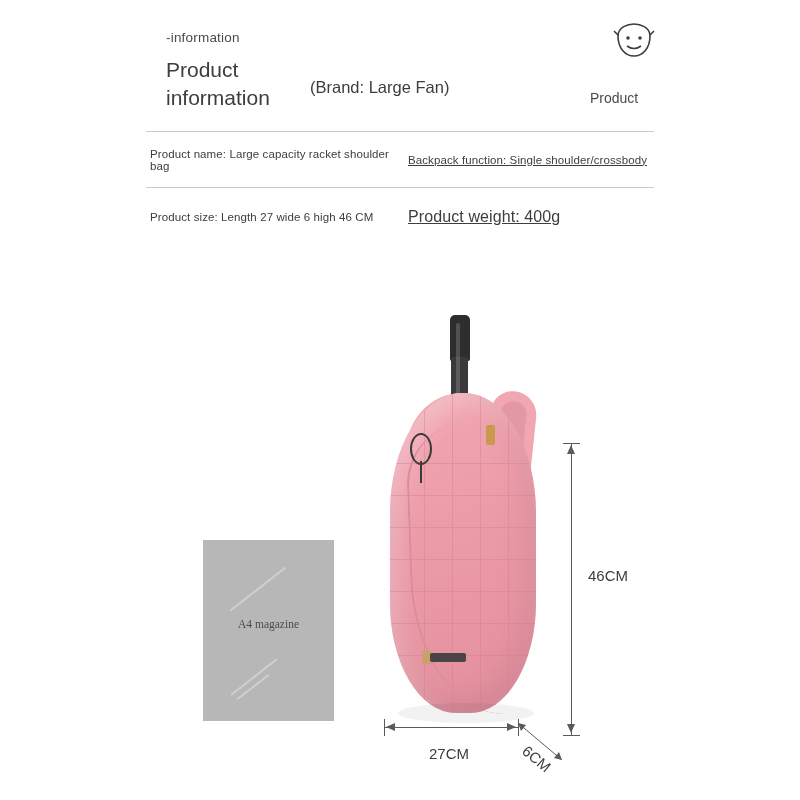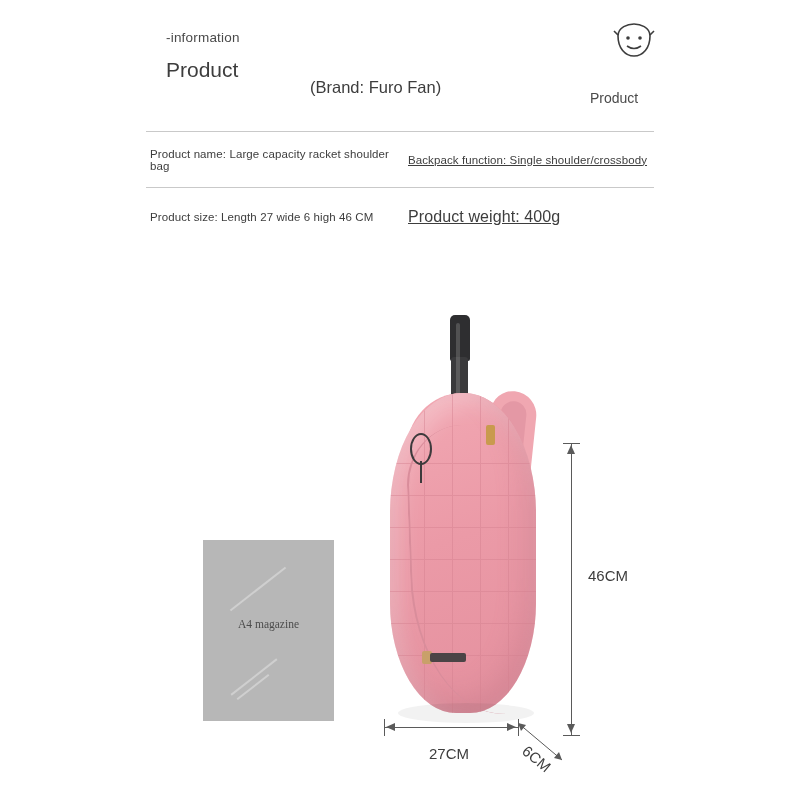--- a/index.html
+++ b/index.html
@@ -331,22 +331,23 @@
 </style>
 </head>
 <body>
 
 <div class="page">
 
   <div class="header">
     <div class="sub-label">-information</div>
     <div class="title">
       <div>Product</div>
-    </div>
-    <div class="brand">(Brand: Furo Fan)</div>
+      <div>information</div>
+    </div>
+    <div class="brand">(Brand: Large Fan)</div>
     <div class="product-word">Product</div>
     <div class="logo">
       <svg viewBox="0 0 44 40" width="44" height="40">
         <path d="M6 14 C6 5,16 2,22 2 C28 2,38 5,38 14 C38 26,31 34,22 34 C13 34,6 26,6 14 Z" fill="none" stroke="#3d3d3d" stroke-width="1.6"></path>
         <path d="M6 13 L2 9 M38 13 L42 9" stroke="#3d3d3d" stroke-width="1.6" fill="none"></path>
         <circle cx="16" cy="16" r="1.8" fill="#3d3d3d"></circle>
         <circle cx="28" cy="16" r="1.8" fill="#3d3d3d"></circle>
         <path d="M15 24 Q22 29 29 24" stroke="#3d3d3d" stroke-width="1.6" fill="none"></path>
       </svg>
     </div>

